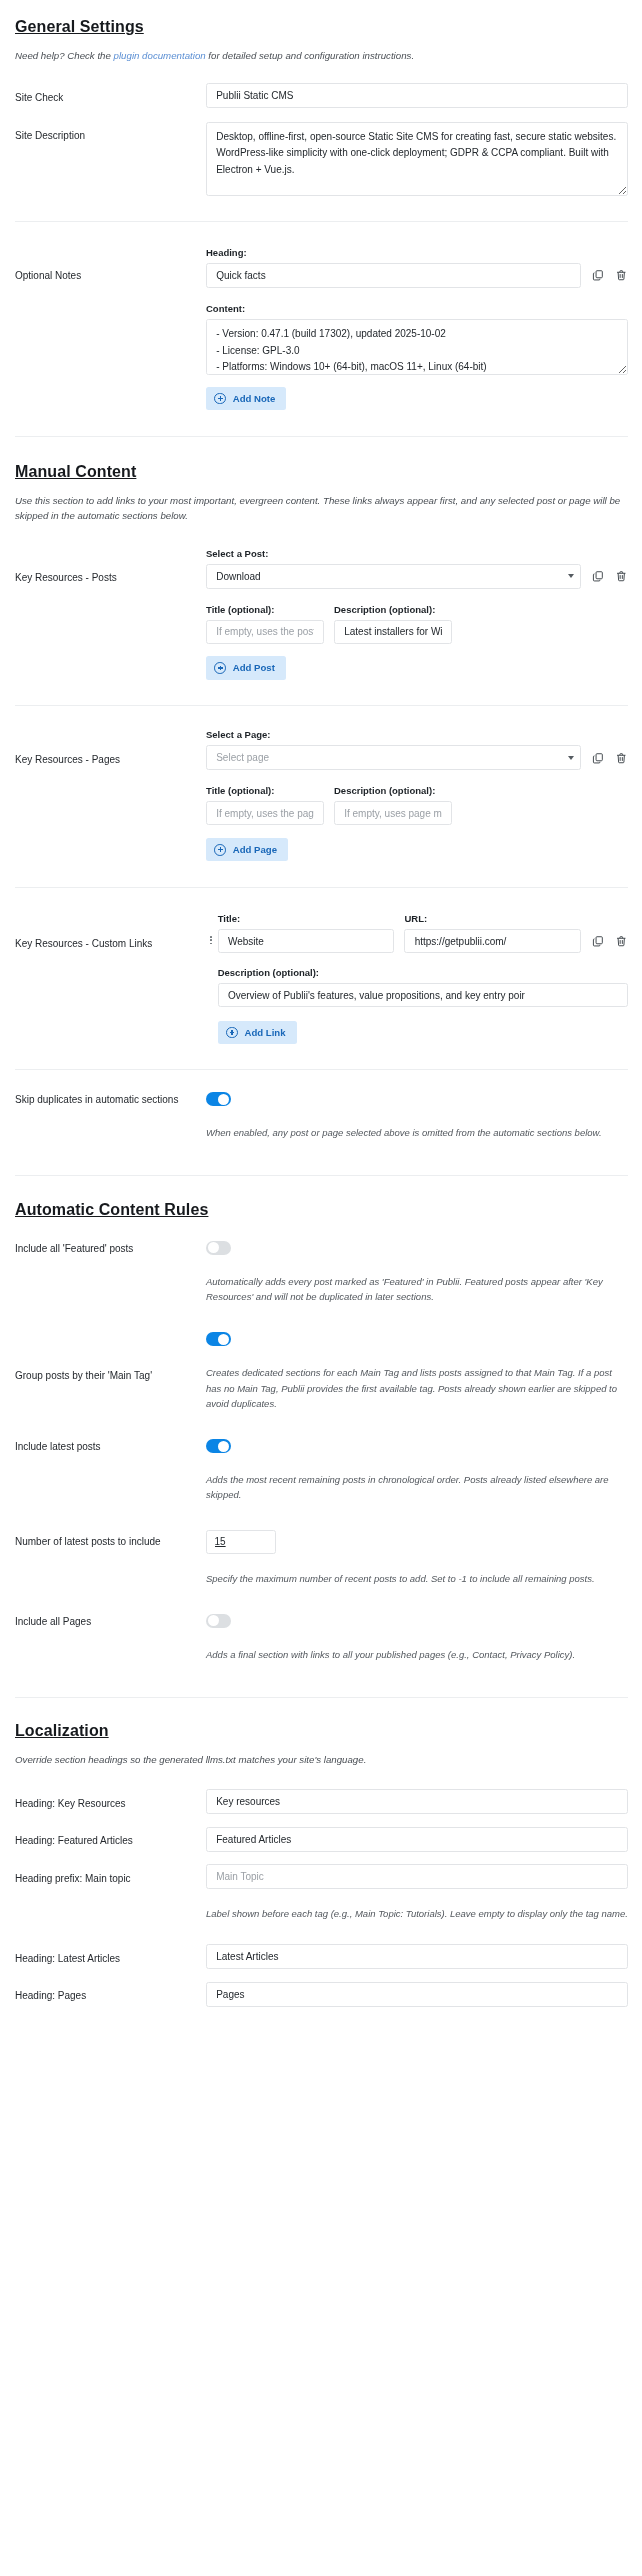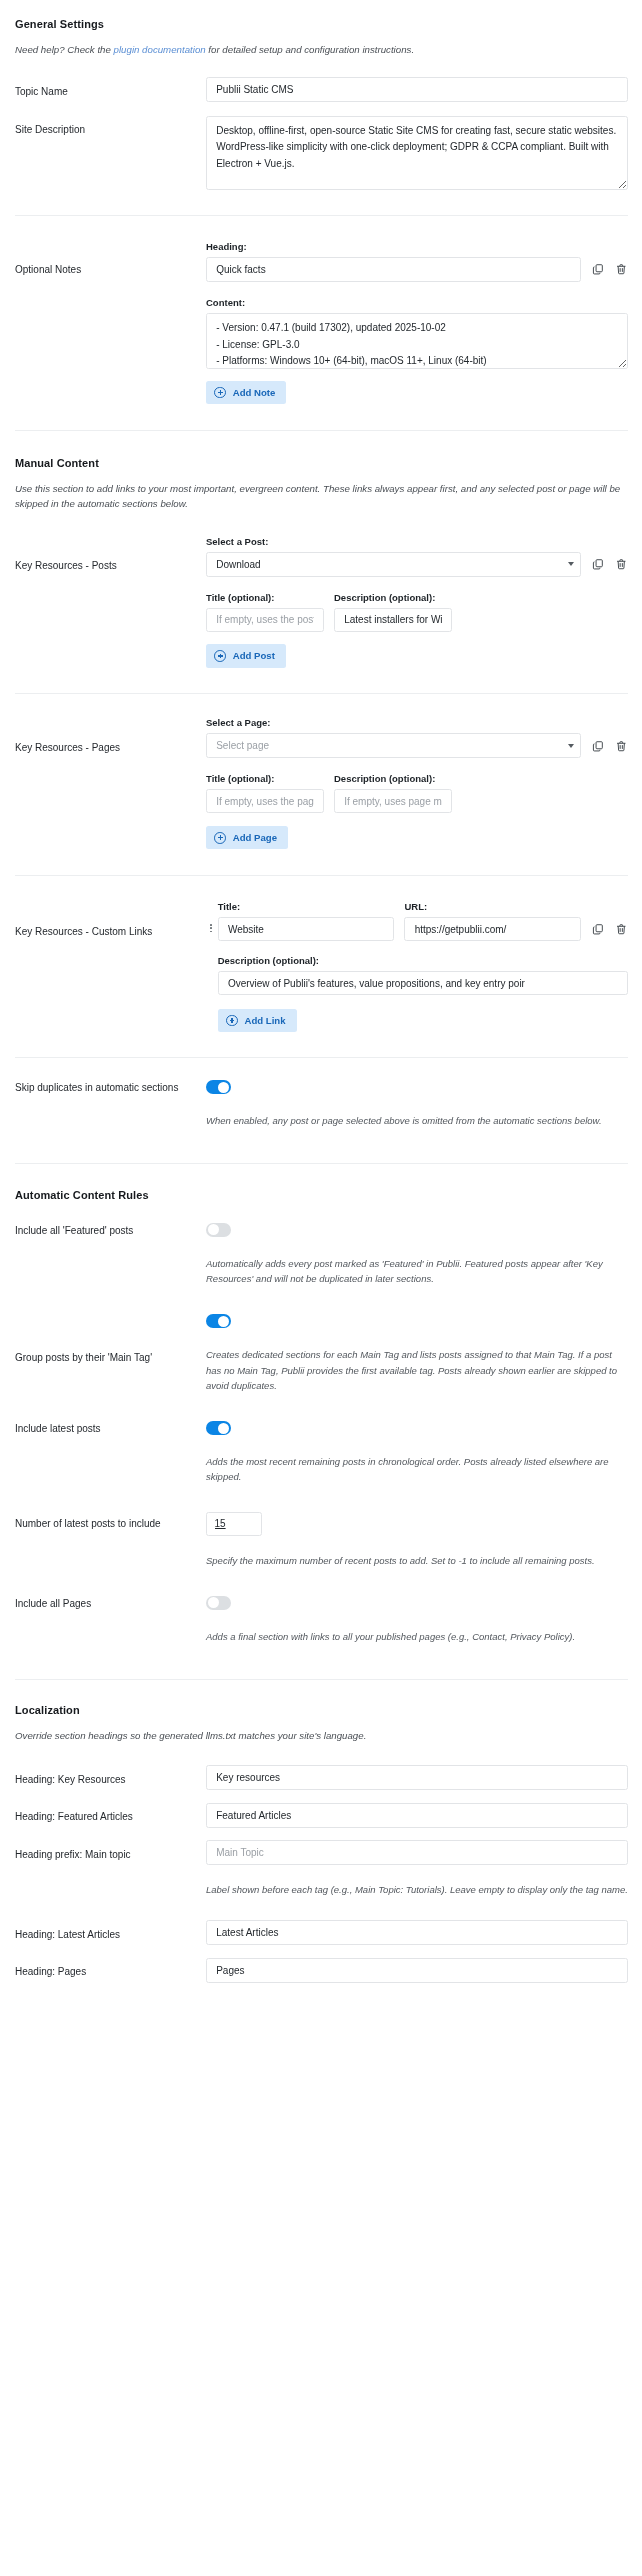--- a/index.html
+++ b/index.html
@@ -15,26 +15,27 @@
     color: #1d2327;
     font-size: 10px;
   }
   .page {
     width: 643px;
     padding: 0 15px;
   }
 
   
   .section-title {
-    font-size: 11px;
+    font-size: 16px;
     font-weight: bold;
     color: #16191d;
     margin: 0;
     padding: 0;
     letter-spacing: 0.1px;
+    text-decoration: underline;
   }
   .section-head-wrap { padding: 18.4px 0 0 0; }
   .section-desc {
     font-style: italic;
     color: #4a4f55;
     font-size: 9.7px;
     line-height: 1.55;
     margin: 11.7px 0 0 0;
     max-width: 611px;
   }
@@ -79,21 +80,21 @@
   .txt::placeholder { color: #9ba0a6; }
   .txt.small { height: 24px; }
   textarea.txt {
     height: 74px;
     padding: 6.7px 9.2px;
     line-height: 1.62;
     resize: vertical;
   }
   textarea.txt.tall { height: 56px; }
   .num {
-    width: 56px;
+    width: 70px;
     height: 23.4px;
     border: 0.8px solid #e2e4e7;
     border-radius: 2.5px;
     font-family: "Liberation Sans", sans-serif;
     font-size: 10px;
     padding: 0 7.5px;
     color: #23282d;
     outline: none;
     text-decoration: underline;
   }
@@ -255,21 +256,21 @@
 <div class="page">
 
   <div class="section-head-wrap">
     <h2 class="section-title">General Settings</h2>
     <p class="section-desc">
       <span>Need help? Check the </span><a href="#">plugin documentation</a><span> for detailed setup and configuration instructions.</span>
     </p>
   </div>
 
   <div class="row" style="margin-top:20px;">
-    <div class="row-label">Topic Name</div>
+    <div class="row-label">Site Check</div>
     <div class="row-field">
       <input class="txt" type="text" value="Publii Static CMS" style="">
     </div>
   </div>
 
   <div class="row" style="margin-top:13.4px;">
     <div class="row-label">Site Description</div>
     <div class="row-field">
       <textarea class="txt" style="">Desktop, offline-first, open-source Static Site CMS for creating fast, secure static websites. WordPress-like simplicity with one-click deployment; GDPR &amp; CCPA compliant. Built with Electron + Vue.js.</textarea>
     </div>

